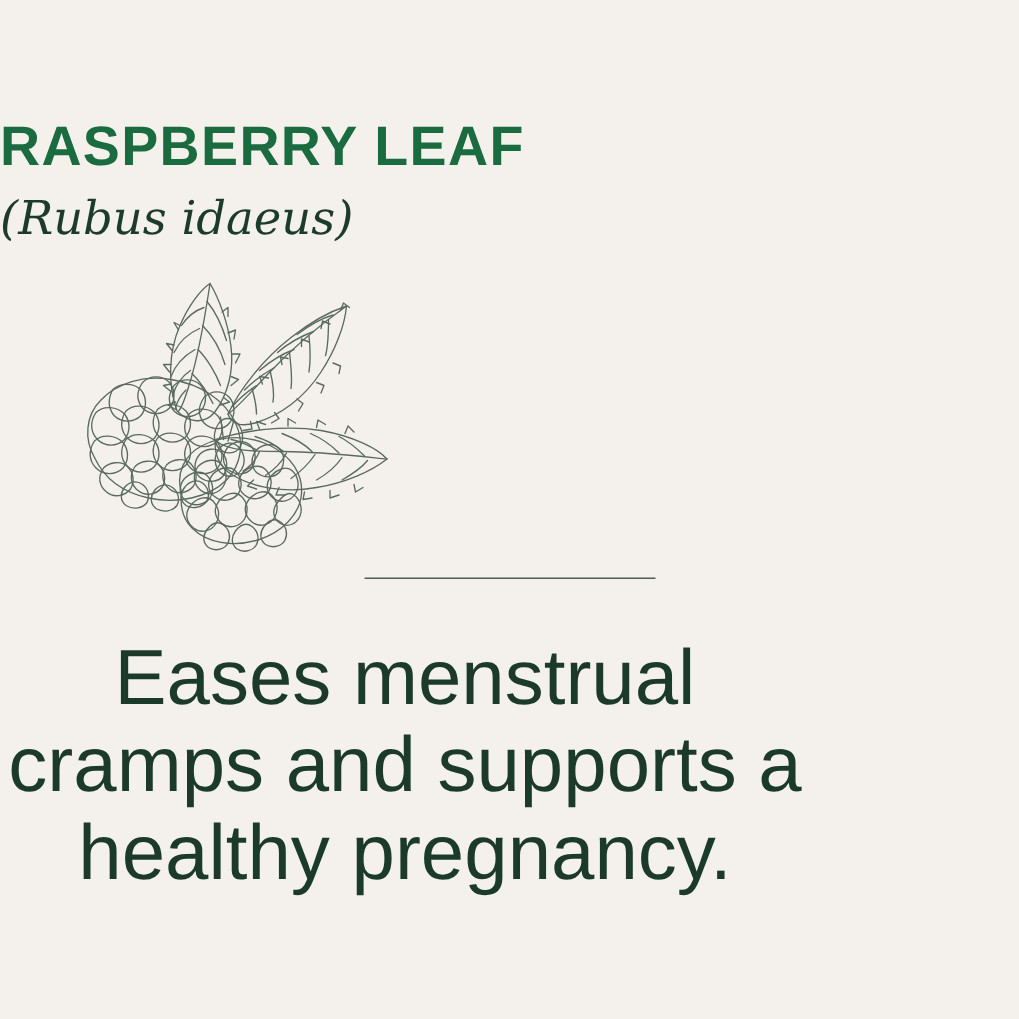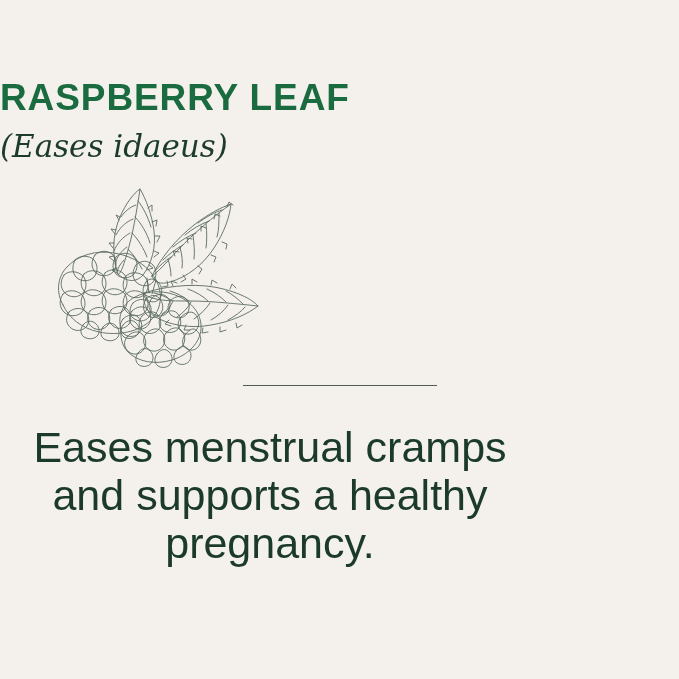--- a/index.html
+++ b/index.html
@@ -62,34 +62,34 @@
     height: 1px;
     background: #4e5f52;
     border: 0;
   }
   .description {
     margin: 0;
     padding-top: 29px;
     width: 540px;
     font-family: "Liberation Sans", sans-serif;
     font-weight: normal;
-    font-size: 43px;
+    font-size: 52px;
     line-height: 1.12;
     color: #1b3a2a;
     text-align: center;
   }
 </style>
 </head>
 <body>
 
 <div class="card">
 
   <h1 class="title">RASPBERRY LEAF</h1>
 
-  <div class="subtitle">(Eases idaeus)</div>
+  <div class="subtitle">(Rubus idaeus)</div>
 
   <div class="illustration">
     <svg viewBox="0 0 300 196" xmlns="http://www.w3.org/2000/svg" fill="none" stroke="#5a6b5e" stroke-width="0.9" stroke-linecap="round" stroke-linejoin="round">
 
       <g>
         <path d="M118 97 C112 80 112 58 120 40 C126 26 134 16 140 12
                  C146 22 152 38 154 54 C156 70 152 86 143 98
                  C136 106 126 105 118 97 Z"></path>
         <path d="M140 12 C137 32 133 58 126 80 C123 90 121 95 119 97"></path>
 

